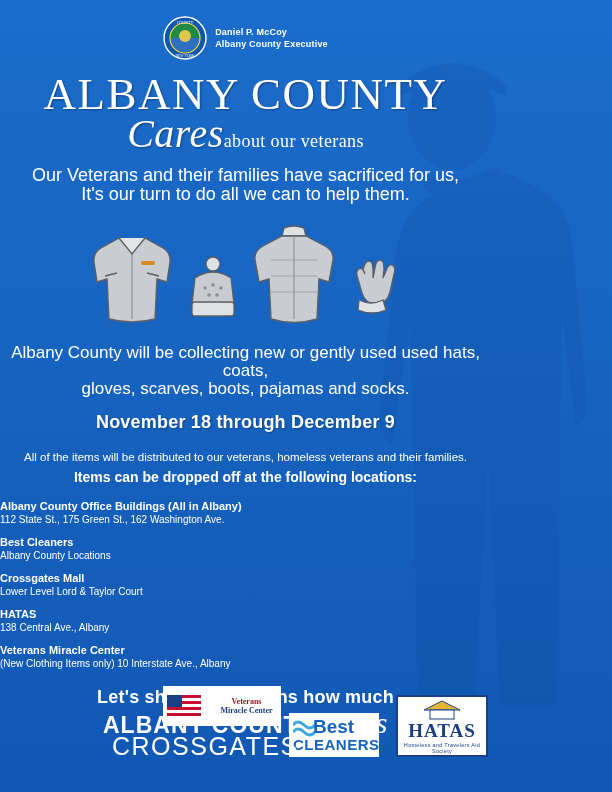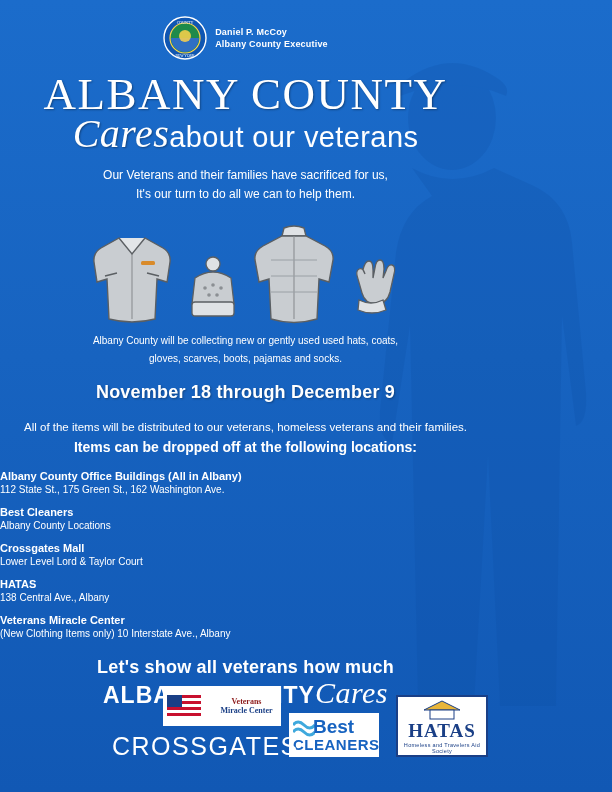--- a/index.html
+++ b/index.html
@@ -82,53 +82,53 @@
   }
   .cares {
     font-family: "Liberation Serif", serif;
     font-style: italic;
     font-size: 40px;
     color: #ffffff;
     letter-spacing: .5px;
     text-shadow: 1px 1px 2px rgba(0,0,0,.35);
   }
   .about {
-    font-family: Liberation Sans, sans-serif;
-    font-size: 29px;
+    font-family: Liberation Serif, serif;
+    font-size: 18px;
     color: #ffffff;
     letter-spacing: .4px;
   }
 
   .subhead {
     text-align: center;
     color: #ffffff;
-    font-size: 12px;
+    font-size: 18px;
     line-height: 19px;
     margin-top: 8px;
     font-family: "Liberation Sans", sans-serif;
   }
 
   
   .clothes {
     margin-top: 14px;
     height: 110px;
     display: flex;
     align-items: flex-end;
     justify-content: center;
     gap: 10px;
   }
   .clothes svg { display: block; }
 
   
   .collect {
     text-align: center;
     color: #ffffff;
-    font-size: 10px;
+    font-size: 17px;
     line-height: 18px;
-    margin-top: 4px;
+    margin-top: 16px;
   }
   .dates {
     text-align: center;
     color: #ffffff;
     font-size: 18px;
     font-weight: bold;
     margin-top: 14px;
     letter-spacing: .2px;
     text-shadow: 1px 1px 2px rgba(0,0,0,.3);
   }

